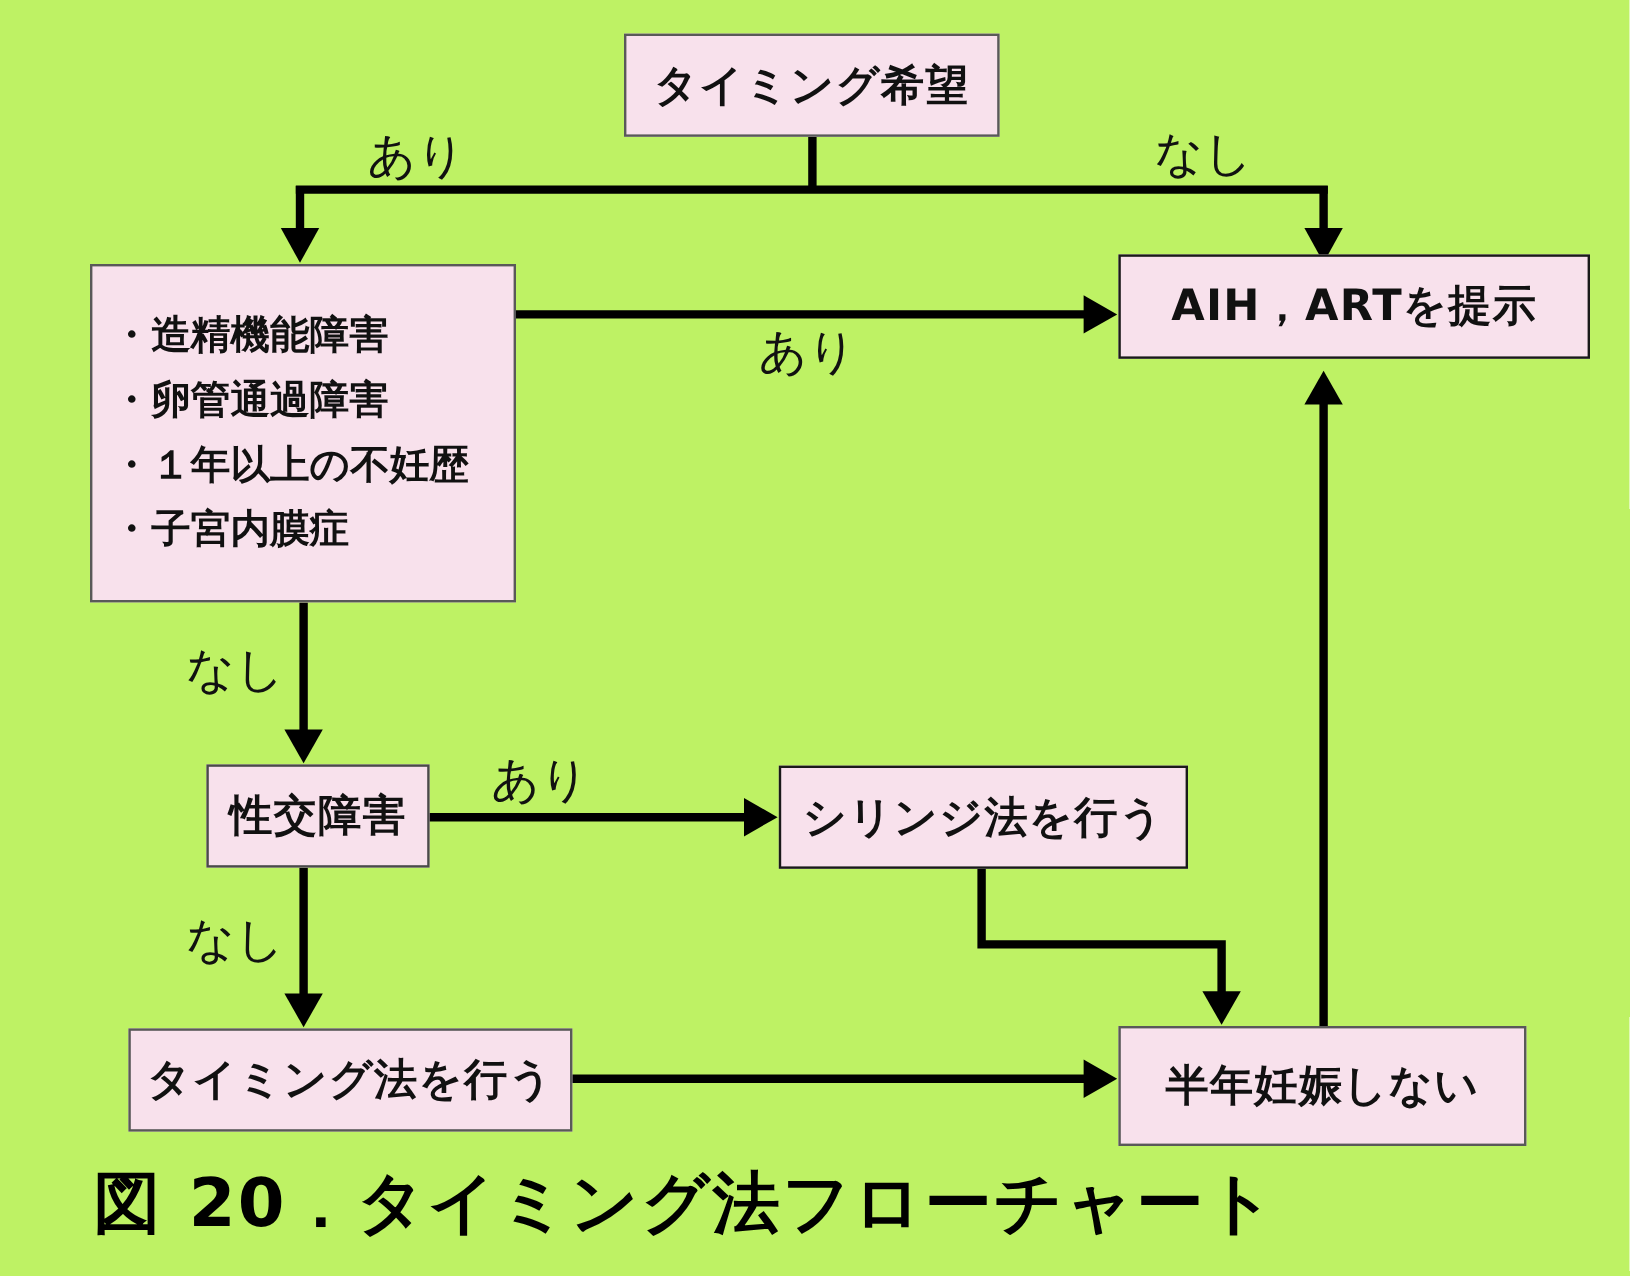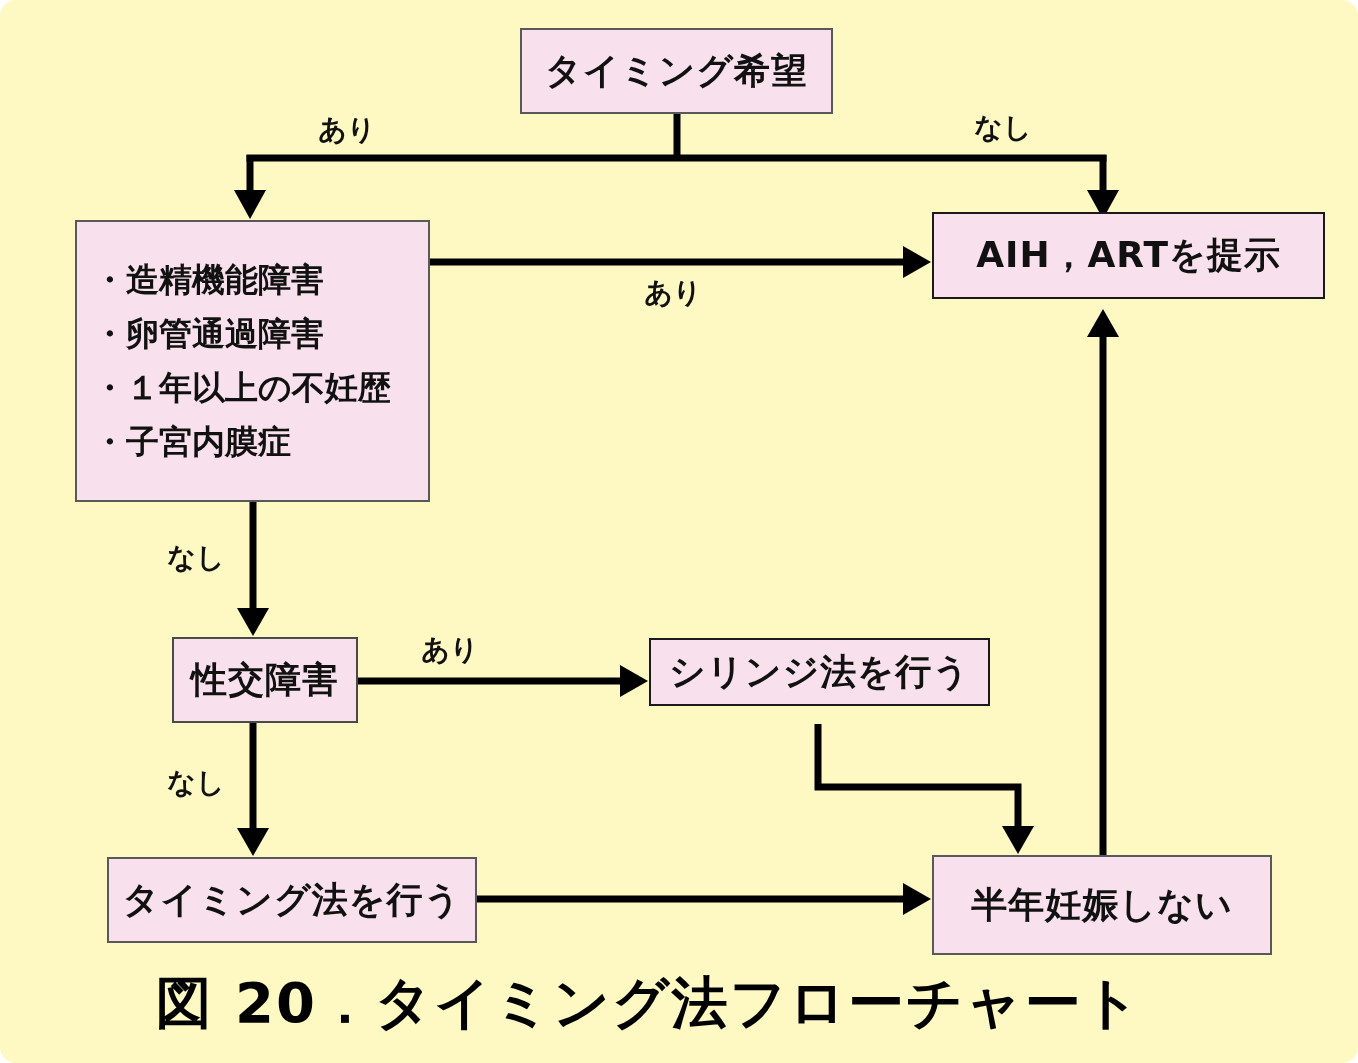--- a/index.html
+++ b/index.html
@@ -1,47 +1,46 @@
 <!DOCTYPE html>
 <html><head>
 <meta charset="utf-8">
 <style>
   html,body{margin:0;padding:0;background:#ffffff;}
   #stage{
     position:relative;
     width:1358px;height:1063px;
-    background:#fef9c3;
+    background:#bef264;
     font-family:"DejaVu Sans","Liberation Sans",sans-serif;
     overflow:hidden;
-    border-radius:16px;
   }
   #wires{position:absolute;left:0;top:0;width:1358px;height:1063px;}
   .node{
     position:absolute;
     background:#f8e1ec;
     border:2px solid #4a4a4a;
     box-sizing:border-box;
     display:flex;align-items:center;justify-content:center;
     font-weight:bold;color:#111111;
     font-size:36px;letter-spacing:1px;
     white-space:nowrap;
   }
   .node.list{
     flex-direction:column;align-items:flex-start;justify-content:center;
     padding-left:16px;font-size:33px;line-height:54px;letter-spacing:0;font-family:Liberation Serif, serif;
   }
   .edge-label{
     position:absolute;
     transform:translate(-50%,-50%);
-    font-size:28px;font-weight:bold;color:#111111;
+    font-size:40px;font-weight:normal;color:#111111;
     white-space:nowrap;
   }
   .caption{
     position:absolute;left:0;top:966px;width:1142px;
-    text-align:right;font-size:56px;font-weight:bold;color:#000000;
+    text-align:center;font-size:56px;font-weight:bold;color:#000000;
     letter-spacing:2px;white-space:nowrap;
   }
 </style>
 </head>
 <body>
 
 <div id="stage">
 
   <svg id="wires" viewBox="0 0 1358 1063" xmlns="http://www.w3.org/2000/svg">
     <g stroke="#000000" stroke-width="7" fill="#000000">
@@ -106,21 +105,21 @@
   </div>
 
   <div class="node" style="left:932px;top:212px;width:393px;height:87px;border-color:#1a1a1a;">
     <span>AIH，ARTを提示</span>
   </div>
 
   <div class="node" style="left:140px;top:637px;width:186px;height:86px;border-color:#4a4a4a;margin-left:32px;">
     <span>性交障害</span>
   </div>
 
-  <div class="node" style="left:649px;top:638px;width:341px;height:68px;border-color:#1a1a1a;">
+  <div class="node" style="left:649px;top:638px;width:341px;height:86px;border-color:#1a1a1a;">
     <span>シリンジ法を行う</span>
   </div>
 
   <div class="node" style="left:67px;top:857px;width:370px;height:86px;border-color:#595959;margin-left:40px;">
     <span>タイミング法を行う</span>
   </div>
 
   <div class="node" style="left:932px;top:855px;width:340px;height:100px;border-color:#595959;">
     <span>半年妊娠しない</span>
   </div>

